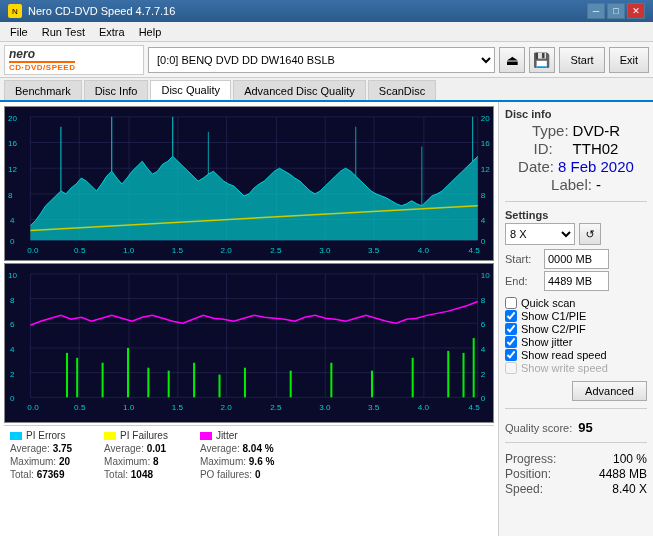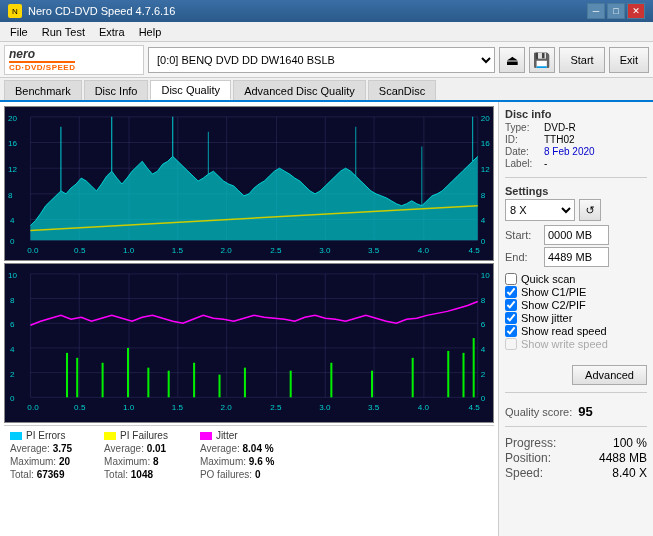--- a/index.html
+++ b/index.html
@@ -44,35 +44,35 @@
     .stat-col { display: flex; flex-direction: column; gap: 2px; }
     .stat-label { font-size: 10px; color: #333; display: flex; align-items: center; gap: 4px; }
     .stat-item { font-size: 10px; }
     .stat-name { color: #555; }
     .stat-value { color: #000; font-weight: bold; }
     
     
     .right-panel { width: 155px; border-left: 1px solid #ccc; padding: 6px; background: #f5f5f5; display: flex; flex-direction: column; gap: 4px; overflow: hidden; }
     
     .panel-section-title { font-size: 11px; font-weight: bold; color: #333; margin-bottom: 2px; }
-    .info-row { display: flex; gap: 4px; font-size: 10px; margin-bottom: 1px; }
+    .info-row { display: flex; gap: 4px; font-size: 15px; margin-bottom: 1px; justify-content: center; }
     .info-label { color: #555; min-width: 35px; }
     .info-value { color: #000; }
     .info-value.blue { color: #0000cc; }
     
     .settings-row { display: flex; align-items: center; gap: 4px; margin-bottom: 4px; }
     .speed-select { width: 70px; height: 22px; border: 1px solid #aaa; background: white; font-size: 11px; }
     .mb-input { width: 65px; height: 20px; border: 1px solid #aaa; background: white; font-size: 11px; padding: 0 3px; }
     .input-row { display: flex; align-items: center; gap: 4px; margin-bottom: 2px; font-size: 11px; }
     .input-label { min-width: 35px; color: #555; }
     
     .checkbox-row { display: flex; align-items: center; gap: 4px; font-size: 11px; margin-bottom: 1px; }
     .checkbox-row input[type=checkbox] { width: 12px; height: 12px; }
     
-    .advanced-btn { background: linear-gradient(to bottom, #f8f8f8, #e0e0e0); border: 1px solid #aaa; padding: 3px 12px; font-size: 11px; cursor: pointer; align-self: flex-end; margin-top: 10px; }
+    .advanced-btn { background: linear-gradient(to bottom, #f8f8f8, #e0e0e0); border: 1px solid #aaa; padding: 3px 12px; font-size: 11px; cursor: pointer; align-self: flex-end; margin-top: 2px; }
     
     .quality-row { display: flex; align-items: center; gap: 6px; font-size: 11px; margin-top: 4px; }
     .quality-label { color: #555; }
     .quality-value { font-weight: bold; color: #000; font-size: 13px; }
     
     .progress-section { margin-top: 2px; }
     .progress-row { display: flex; justify-content: space-between; font-size: 12px; margin-bottom: 1px; }
     .progress-label { color: #555; }
     .progress-value { color: #000; }
     
@@ -80,21 +80,21 @@
 
     
     .chart-svg { position: absolute; top: 0; left: 0; width: 100%; height: 100%; }
   </style>
 </head>
 <body>
 
 <div class="title-bar">
   <div class="title-bar-left">
     <div class="title-bar-icon">N</div>
-    <span>Nero CD-DVD Speed 4.7.6.16</span>
+    <span>Nero CD-DVD Speed 4.7.7.16</span>
   </div>
   <div class="title-bar-controls">
     <div class="title-btn">─</div>
     <div class="title-btn">□</div>
     <div class="title-btn">✕</div>
   </div>
 </div>
 
 <div class="menu-bar">
   <span class="menu-item">File</span>

